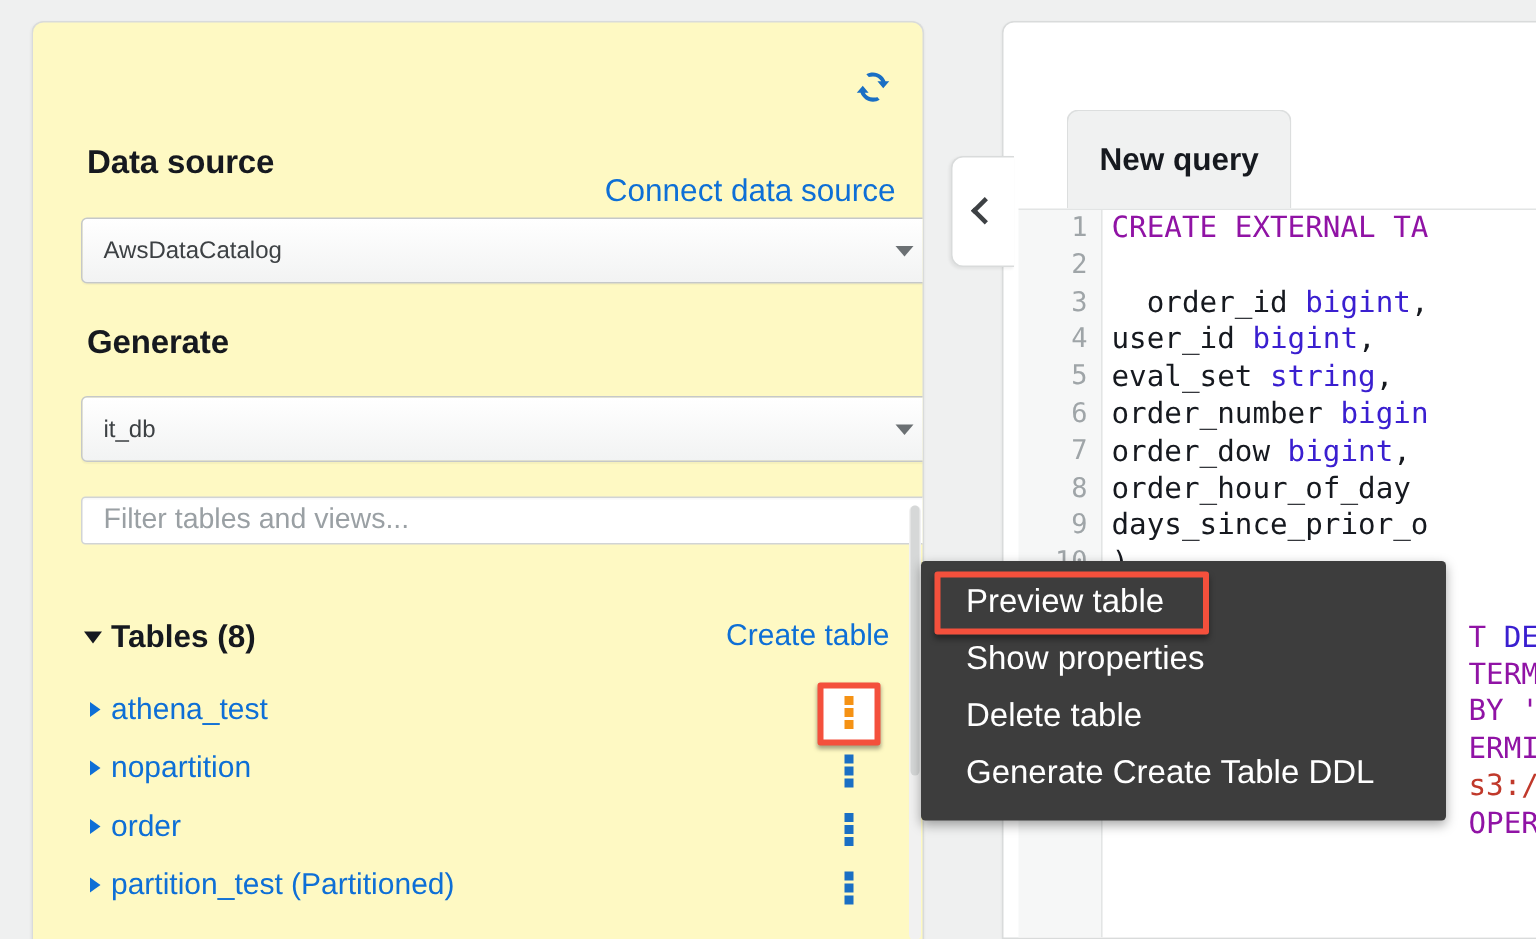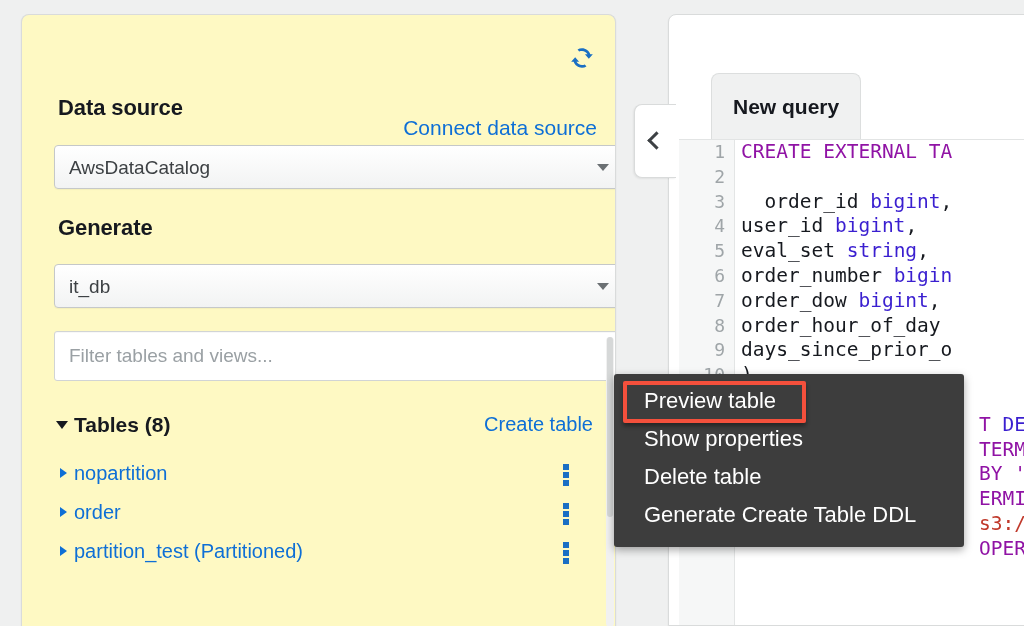--- a/index.html
+++ b/index.html
@@ -54,42 +54,42 @@
     position: absolute;
     left: 32px; width: 570px; height: 44px;
     background: linear-gradient(to bottom, #ffffff 0%, #f2f3f3 100%);
     border: 1px solid #c5c8c9;
     border-radius: 4px;
     box-shadow: 0 1px 1px rgba(0,0,0,0.04);
     cursor: pointer;
   }
   .select-box .sel-val {
     position: absolute; left: 14px; top: 0; line-height: 43px;
-    font-size: 19px; color: #3d4144;
+    font-size: 16px; color: #3d4144;
   }
   .select-box .caret {
     position: absolute; right: 14px; top: 18px;
     width: 0; height: 0;
     border-left: 6px solid transparent;
     border-right: 6px solid transparent;
     border-top: 7px solid #6b7073;
   }
   #ds-select { top: 130px; }
   #db-select { top: 249px; }
 
   .db-title {
     position: absolute; left: 36px; top: 200px;
     font-size: 22px; font-weight: bold; color: #16191f;
     letter-spacing: -0.1px;
   }
 
   .filter-input {
     position: absolute;
     left: 32px; top: 316px;
-    width: 570px; height: 50px;
+    width: 570px; height: 32px;
     background: #ffffff;
     border: 1px solid #d1d4d5;
     border-radius: 3px;
     box-shadow: inset 0 1px 1px rgba(0,0,0,0.03);
     font-size: 19px;
     color: #3d4144;
     padding: 0 14px;
     font-family: "Liberation Sans", sans-serif;
   }
   .filter-input::placeholder { color: #9aa0a4; }
@@ -316,20 +316,30 @@
 
     <input class="filter-input" type="text" placeholder="Filter tables and views..." style="">
 
     <div class="tables-header">
       <span class="twisty-down"></span>
       <span class="tables-label">Tables (8)</span>
       <span class="create-table-link">Create table</span>
     </div>
 
     <div class="table-list" id="tables-list">
+        <div class="table-row">
+          <span class="row-twisty"></span>
+          <span class="row-name">athena_test</span>
+          <span class="kebab-highlight"></span>
+          <span class="kebab active">
+            <i></i>
+            <i></i>
+            <i></i>
+          </span>
+        </div>
         <div class="table-row">
           <span class="row-twisty"></span>
           <span class="row-name">nopartition</span>
           <span class="kebab">
             <i></i>
             <i></i>
             <i></i>
           </span>
         </div>
         <div class="table-row">

